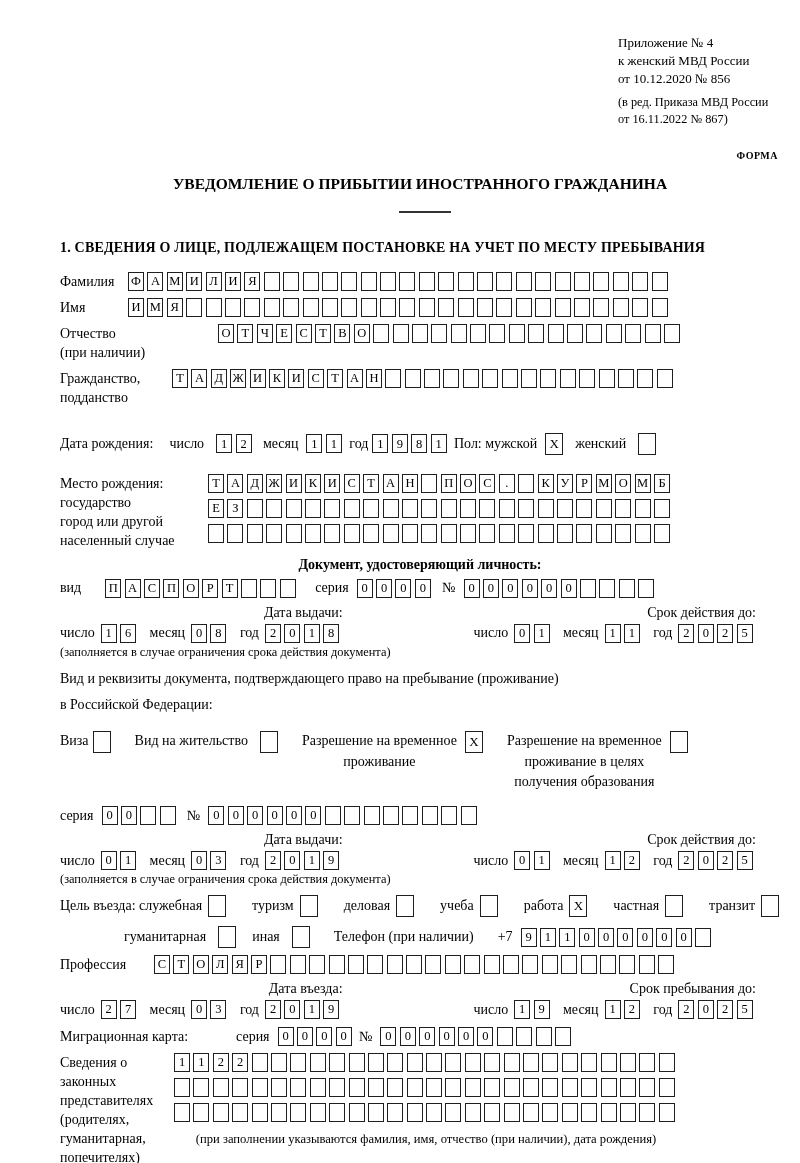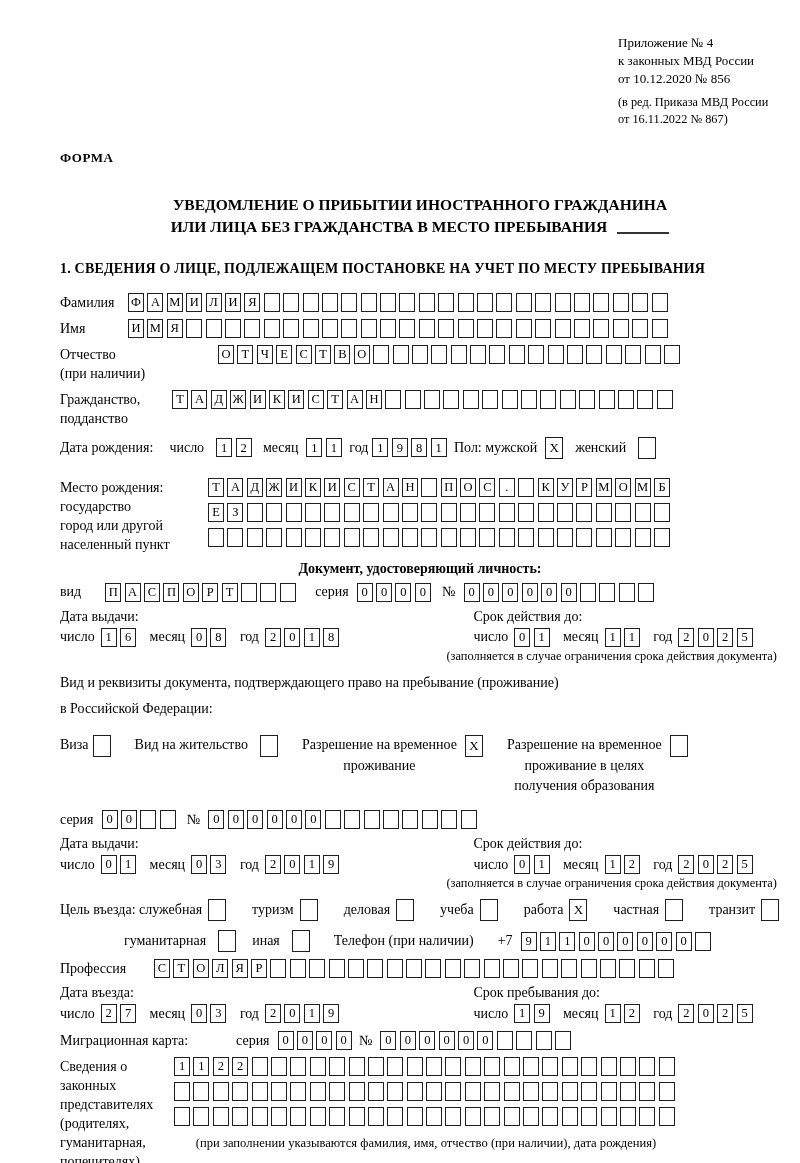--- a/index.html
+++ b/index.html
@@ -7,21 +7,21 @@
   body {
     width: 800px; height: 1163px; margin: 0 auto;
     font-family: "Liberation Serif", serif;
     color: #000; overflow: hidden;
   }
   .page { padding: 34px 20px 0 60px; }
 
   
   .hdr { width: 162px; margin-left: auto; font-size: 13px; line-height: 1.4; white-space: nowrap; }
   .hdr .ed { font-size: 12.3px; margin-top: 5px; }
-  .forma { text-align: left; font-weight: bold; font-size: 13px; margin: 22px 2px 28px 0; letter-spacing: .5px; }
+  .forma { text-align: right; font-weight: bold; font-size: 10px; margin: 22px 2px 12px 0; letter-spacing: .5px; }
 
   .title { text-align: center; font-weight: bold; font-size: 15.5px; line-height: 1.45; margin-bottom: 22px; }
   .title .uline { display: inline-block; width: 52px; border-bottom: 2px solid #333; margin-left: 10px; transform: translateY(2px); }
 
   .sec-h { font-weight: bold; font-size: 14px; letter-spacing: .2px; margin-bottom: 16px; white-space: nowrap; }
 
   .lbl { font-size: 14px; line-height: 19px; }
   .row { display: flex; align-items: flex-start; margin-bottom: 7px; }
   .row .lbl-col { flex: none; }
 
@@ -42,26 +42,26 @@
 
   .inline-row { display: flex; align-items: center; font-size: 14px; margin-bottom: 7px; }
   .gap4 { width: 4px; } .gap8 { width: 8px; } .gap12 { width: 12px; } .gap16 { width: 16px; } .gap24 { width: 24px; }
 
   .stack > .cells { margin-bottom: 6px; }
   .stack > .cells:last-child { margin-bottom: 0; }
 
   .center-h { text-align: center; font-weight: bold; font-size: 14px; margin: 2px 0 6px 0; }
 
   .date-pair { display: flex; justify-content: space-between; margin-bottom: 2px; padding-right: 24px; }
-  .date-title { text-align: left; font-size: 14px; margin-bottom: 3px; }
+  .date-title { text-align: right; font-size: 14px; margin-bottom: 3px; }
   .date-line { display: flex; align-items: center; font-size: 14px; }
   .date-line span.t { margin-right: 6px; }
   .date-line .cells { margin-right: 10px; }
   .date-line .cells:last-child { margin-right: 0; }
-  .note-r { font-size: 12.4px; text-align: right; margin: 1px 3px 8px 0; }
+  .note-r { font-size: 12.4px; margin: 1px 3px 8px 0; }
 
   .para { font-size: 14px; line-height: 1.55; margin-bottom: 4px; }
 
   .chk-row { display: flex; align-items: flex-start; margin: 4px 0 14px 0; }
   .chk-opt { display: flex; align-items: flex-start; margin-top: 12px; }
   .chk-opt .txt { font-size: 14px; line-height: 1.45; }
   .chk-opt .txt.c { text-align: center; }
   .chk-opt .checkbox { margin-left: 8px; }
 
   .purpose-row { display: flex; align-items: center; font-size: 14px; margin-bottom: 9px; }
@@ -70,31 +70,31 @@
 
   .note-c { font-size: 12.6px; text-align: center; margin: 10px 0 0 120px; }
 </style>
 </head>
 <body>
 
 <div class="page">
 
   <div class="hdr">
     <div>Приложение № 4</div>
-    <div>к законных МВД России</div>
+    <div>к женский МВД России</div>
     <div>от 10.12.2020 № 856</div>
     <div class="ed">(в ред. Приказа МВД России</div>
     <div class="ed" style="margin-top:0">от 16.11.2022 № 867)</div>
   </div>
 
   <div class="forma">ФОРМА</div>
 
   <div class="title">
     <div>УВЕДОМЛЕНИЕ О ПРИБЫТИИ ИНОСТРАННОГО ГРАЖДАНИНА</div>
-    <div><span>ИЛИ ЛИЦА БЕЗ ГРАЖДАНСТВА В МЕСТО ПРЕБЫВАНИЯ</span><span class="uline"></span></div>
+    <div><span class="uline"></span></div>
   </div>
 
   <div class="sec-h">1. СВЕДЕНИЯ О ЛИЦЕ, ПОДЛЕЖАЩЕМ ПОСТАНОВКЕ НА УЧЕТ ПО МЕСТУ ПРЕБЫВАНИЯ</div>
 
   <div class="row">
     <div class="lbl lbl-col w-fam">Фамилия</div>
     <div class="cells">
         <span class="cell">Ф</span>
         <span class="cell">А</span>
         <span class="cell">М</span>
@@ -221,21 +221,21 @@
         <span class="cell"></span>
         <span class="cell"></span>
         <span class="cell"></span>
         <span class="cell"></span>
         <span class="cell"></span>
         <span class="cell"></span>
         <span class="cell"></span>
       </div>
   </div>
 
-  <div class="inline-row" style="margin-top:9px">
+  <div class="inline-row" style="margin-top:26px">
     <span>Дата рождения:</span>
       <span class="gap16"></span>
     <span>число</span>
       <span class="gap12"></span>
     <span class="cells">
         <span class="cell">1</span>
         <span class="cell">2</span>
       </span>
       <span class="gap8"></span>
     <span>месяц</span>
@@ -261,21 +261,21 @@
     <span>женский</span>
       <span class="gap12"></span>
     <span class="checkbox"></span>
   </div>
 
   <div class="row" style="margin-top:19px">
     <div class="lbl-col w-mesto">
       <div class="lbl">Место рождения:</div>
       <div class="lbl">государство</div>
       <div class="lbl">город или другой</div>
-      <div class="lbl">населенный пункт</div>
+      <div class="lbl">населенный случае</div>
     </div>
     <div class="stack">
       <div class="cells">
           <span class="cell">Т</span>
           <span class="cell">А</span>
           <span class="cell">Д</span>
           <span class="cell">Ж</span>
           <span class="cell">И</span>
           <span class="cell">К</span>
           <span class="cell">И</span>

